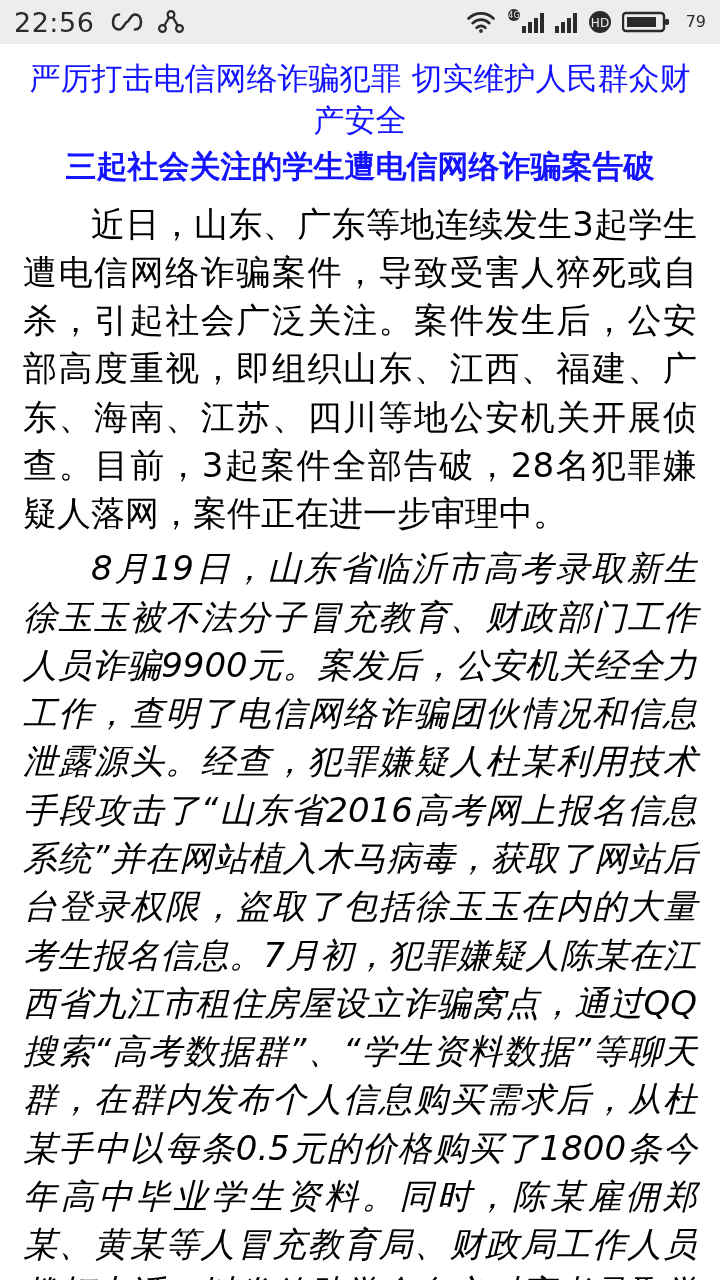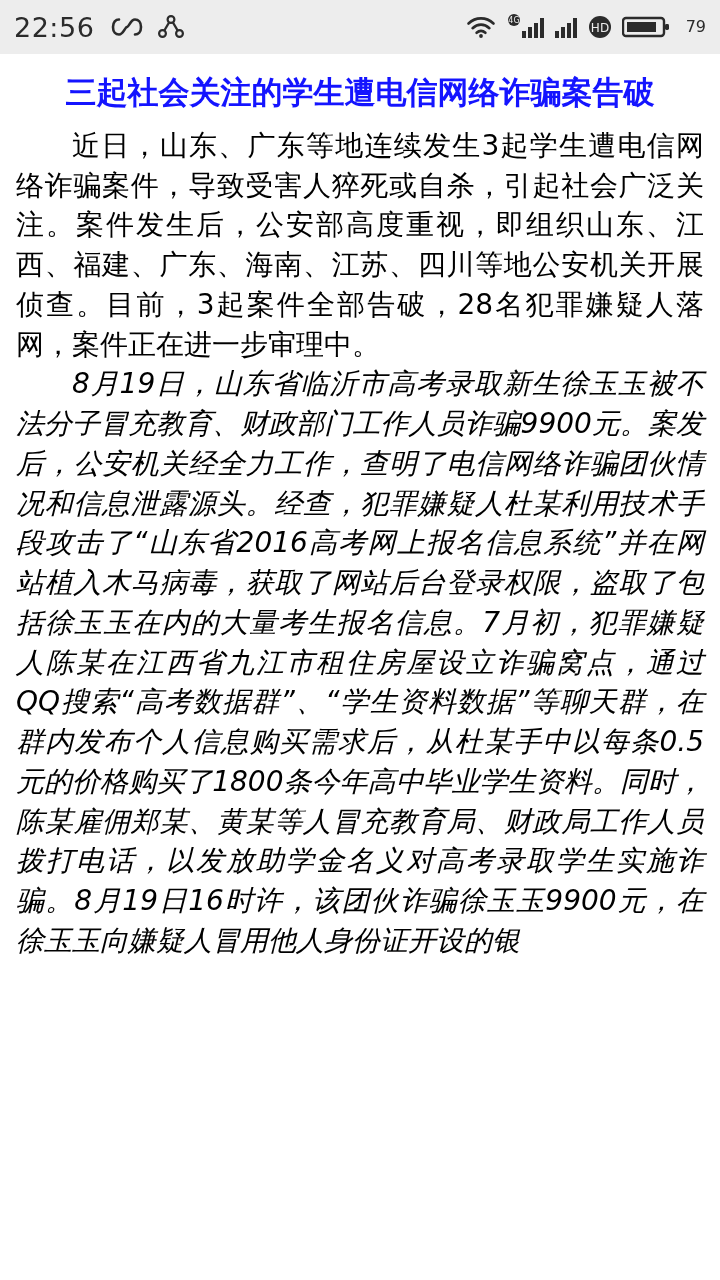--- a/index.html
+++ b/index.html
@@ -9,21 +9,21 @@
   }
   body {
     width: 720px;
     height: 1280px;
     overflow: hidden;
     font-family: "DejaVu Sans", "Liberation Sans", sans-serif;
   }
 
   
   #status-bar {
-    height: 54px;
+    height: 44px;
     background: #ededed;
     display: flex;
     align-items: center;
     padding: 0 14px;
     box-sizing: border-box;
     color: #2b2b2b;
   }
   #status-clock {
     font-size: 27px;
     font-weight: 400;
@@ -66,23 +66,23 @@
   #headline-main {
     font-weight: normal;
   }
   #headline-sub {
     font-weight: bold;
     margin-top: 6px;
     font-family: Liberation Mono, monospace;
   }
   .para {
     color: #000000;
-    font-size: 28px;
+    font-size: 34px;
     line-height: 1.42;
-    margin: 0;
+    margin: 7px;
     text-align: justify;
     text-indent: 2em;
     letter-spacing: 0px;
   }
   #para-1 { margin-top: 10px; }
   #para-2 { margin-top: 0px; font-style: italic; }
 </style>
 </head>
 <body>
 
@@ -155,19 +155,20 @@
         <rect x="43" y="9" width="4" height="6" rx="1.4" ry="1.4" fill="#2b2b2b"></rect>
       </svg>
     </span>
 
     <span id="battery-text">79</span>
   </span>
 </div>
 
 <div id="article">
 
+  <h1 class="headline" id="headline-main">严厉打击电信网络诈骗犯罪 切实维护人民群众财产安全</h1>
 
   <h2 class="headline" id="headline-sub">三起社会关注的学生遭电信网络诈骗案告破</h2>
 
   <p class="para" id="para-1">近日，山东、广东等地连续发生3起学生遭电信网络诈骗案件，导致受害人猝死或自杀，引起社会广泛关注。案件发生后，公安部高度重视，即组织山东、江西、福建、广东、海南、江苏、四川等地公安机关开展侦查。目前，3起案件全部告破，28名犯罪嫌疑人落网，案件正在进一步审理中。</p>
 
   <p class="para" id="para-2">8月19日，山东省临沂市高考录取新生徐玉玉被不法分子冒充教育、财政部门工作人员诈骗9900元。案发后，公安机关经全力工作，查明了电信网络诈骗团伙情况和信息泄露源头。经查，犯罪嫌疑人杜某利用技术手段攻击了“山东省2016高考网上报名信息系统”并在网站植入木马病毒，获取了网站后台登录权限，盗取了包括徐玉玉在内的大量考生报名信息。7月初，犯罪嫌疑人陈某在江西省九江市租住房屋设立诈骗窝点，通过QQ搜索“高考数据群”、“学生资料数据”等聊天群，在群内发布个人信息购买需求后，从杜某手中以每条0.5元的价格购买了1800条今年高中毕业学生资料。同时，陈某雇佣郑某、黄某等人冒充教育局、财政局工作人员拨打电话，以发放助学金名义对高考录取学生实施诈骗。8月19日16时许，该团伙诈骗徐玉玉9900元，在徐玉玉向嫌疑人冒用他人身份证开设的银</p>
 </div>
 
 </body></html>

